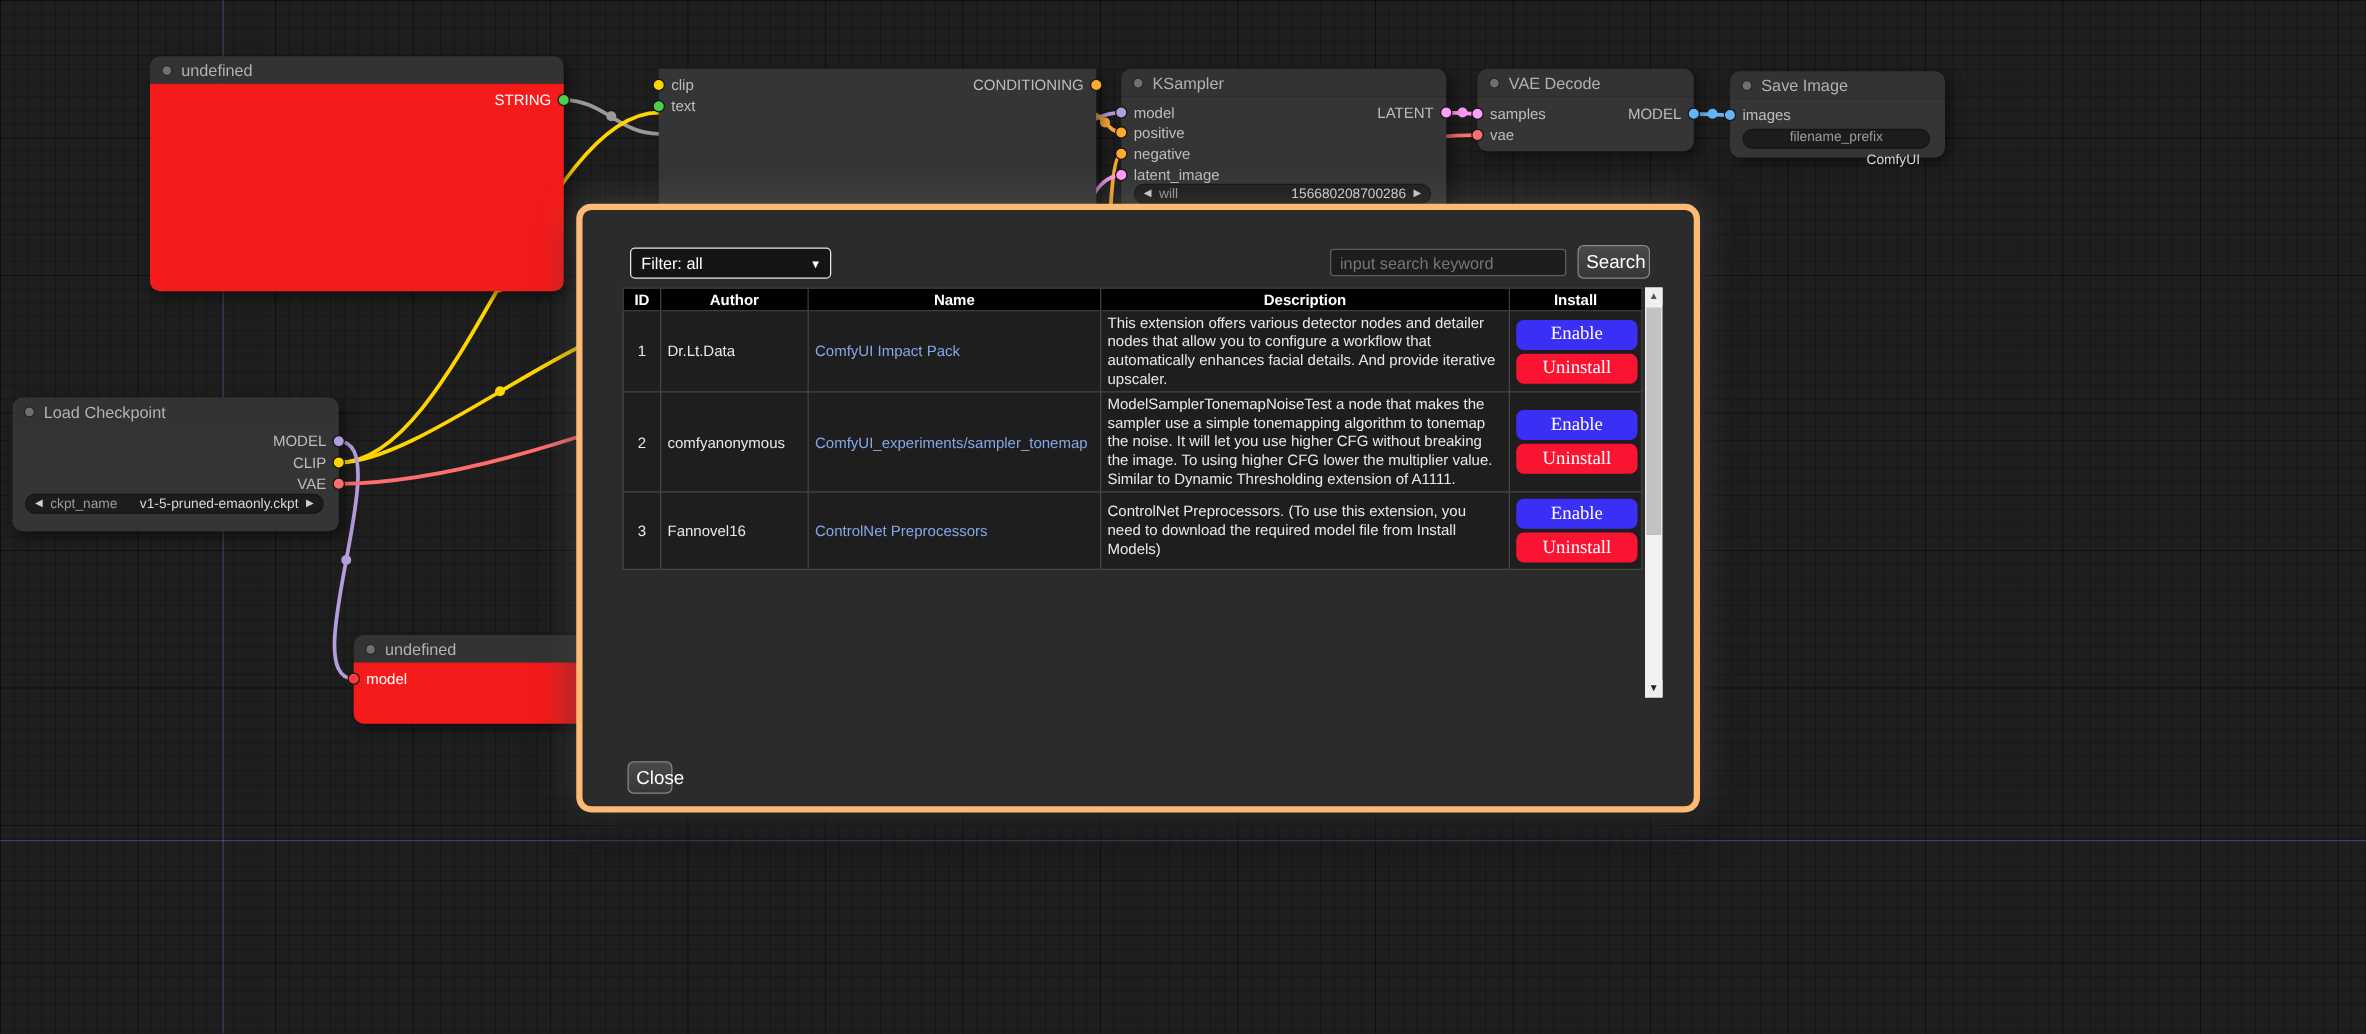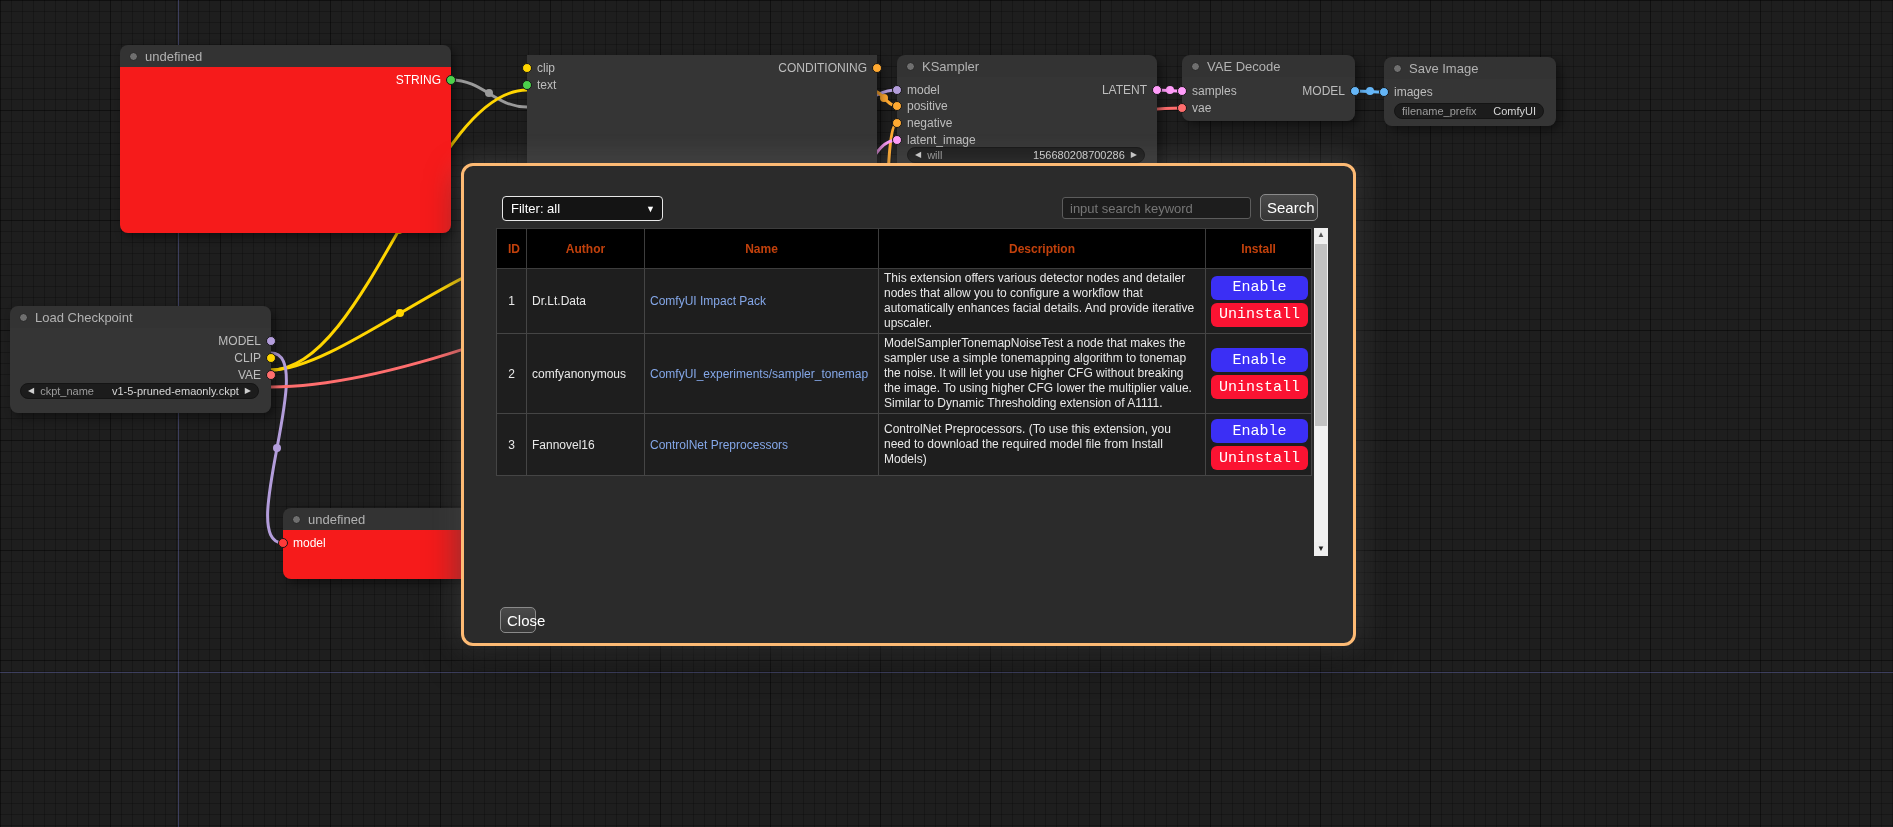--- a/index.html
+++ b/index.html
@@ -55,21 +55,21 @@
     display:flex; align-items:center; gap:6px; padding:0 7px;
     font-size:11px; color:#9c9c9c; box-sizing:border-box;
   }
   .widget .wvalue { margin-left:auto; color:#d6d6d6; }
   .widget .warrow { font-size:8px; color:#cfcfcf; line-height:1; }
 
   
   .dialog {
     position:absolute; left:461px; top:163px; width:889px; height:477px; z-index:10;
     background: var(--dialog_bg, #2b2b2b);
-    border-radius:12px; border:3px solid #fdba74;
+    border-radius:12px; border:5px solid #fdba74;
     box-shadow: 0 0 30px 4px rgba(255,255,255,0.14), 0 12px 34px rgba(0,0,0,0.55);
     color:#ddd;
   }
   .filter-wrap { position:absolute; left:38px; top:30px; width:161px; height:25px; }
   select.filter {
     width:100%; height:100%; background:#141414; color:#fff;
     border:1.5px solid #e8e8e8; border-radius:4px; font-size:13px;
     padding:0 22px 0 8px; appearance:none; -webkit-appearance:none;
     font-family:inherit;
   }
@@ -83,33 +83,33 @@
   .ui-btn {
     background:linear-gradient(#4a4a4a, #363636); border:1px solid #8a8a8a; border-radius:5px;
     color:#fff; font-size:15px; font-family:inherit; cursor:pointer;
   }
   .search-btn { position:absolute; left:796px; top:28px; width:58px; height:27px; }
   .close-btn  { position:absolute; left:36px; top:441px; width:36px; height:26px; }
 
   .scroll-area { position:absolute; left:32px; top:62px; width:832px; height:328px; }
   table.ext { border-collapse:collapse; width:815px; table-layout:fixed; font-size:12px; }
   table.ext th {
-    background: var(--table_header_bg, #000); color:#c2410c; font-weight:bold;
-    height:17px; border:1px solid #3d3d3d; padding:11px; font-size:12px;
+    background: var(--table_header_bg, #000); color:#ffffff; font-weight:bold;
+    height:17px; border:1px solid #3d3d3d; padding:0; font-size:12px;
   }
   table.ext td {
     background: var(--table_row_bg, #1e1e1e); border:1px solid #454545;
     padding:2px 5px; color:#e9e9e9; vertical-align:middle;
   }
   td.cell-center { text-align:center; }
   td.cell-desc { line-height:15px; padding:2px 4px 4px 5px; }
   .ext-link { color: var(--link_color, #84a7e8); font-weight:normal; cursor:pointer;text-align:right; }
   .inst-btn {
     display:block; width:97px; height:24px; margin:3px auto; border:none; border-radius:6px;
-    color:#fff; font-size:15px; font-family:Liberation Mono, monospace; cursor:pointer;
+    color:#fff; font-size:15px; font-family:Liberation Serif, serif; cursor:pointer;
   }
   .inst-btn.enable    { background: var(--enable_bg, #3b2ff5); }
   .inst-btn.uninstall { background: var(--uninstall_bg, #fb1332); }
 
   .sbar { position:absolute; left:818px; top:0; width:14px; height:328px; background:#f1f1f1; }
   .sb-btn { position:absolute; left:0; width:14px; height:14px; background:#efefef; color:#555;
             font-size:8px; line-height:14px; text-align:center; cursor:pointer; }
   .sb-up   { top:0; }
   .sb-down { bottom:0; color:#222; }
   .sb-thumb { position:absolute; left:1px; width:12px; top:16px; height:182px; background:#c2c2c2; cursor:pointer; }
@@ -241,28 +241,28 @@
 <div class="node" style="left:1384px; top:57px; width:172px;">
   <div class="node-header">
     <span class="collapse-dot"></span>
     <span>Save Image</span>
   </div>
   <div class="node-body" style="height:47px;">
     <div class="slot in" style="top:6px;">
       <span class="dot dot-image"></span>
       <span>images</span>
     </div>
-    <div class="widget" style="top:24px;">
+    <div class="widget" style="top:24px;flex-direction:column;">
       <span>filename_prefix</span>
       <span class="wvalue">ComfyUI</span>
     </div>
   </div>
 </div>
 
-<div class="node" style="left:10px; top:306px; width:261px;">
+<div class="node" style="left:10px; top:318px; width:261px;">
   <div class="node-header">
     <span class="collapse-dot"></span>
     <span>Load Checkpoint</span>
   </div>
   <div class="node-body" style="height:85px;">
     <div class="slot out" style="top:6px;">
       <span class="dot dot-model"></span>
       <span>MODEL</span>
     </div>
     <div class="slot out" style="top:23px;">

